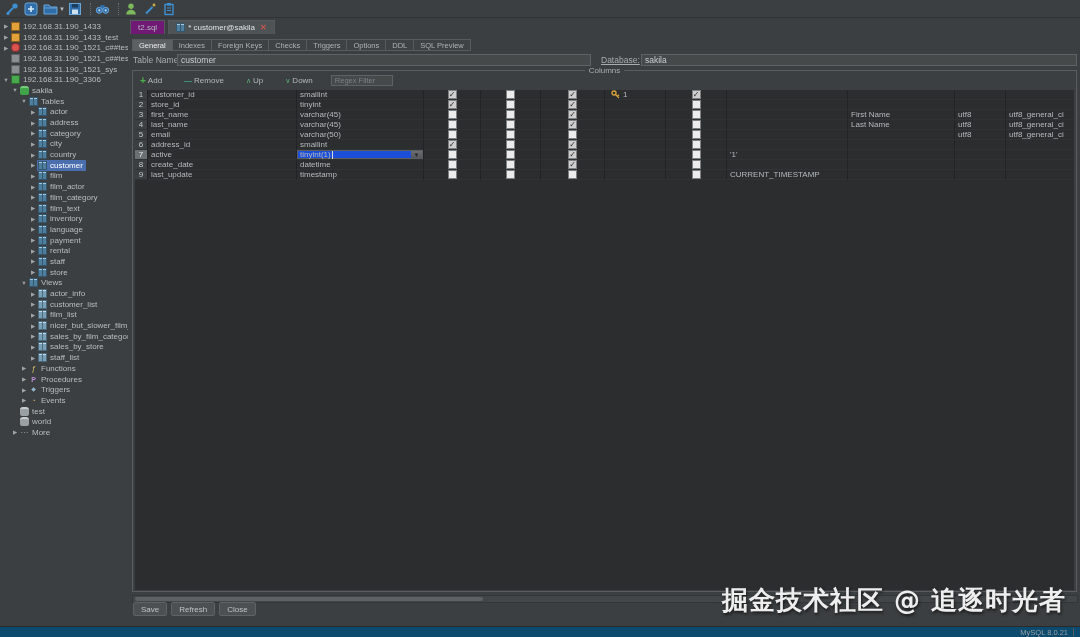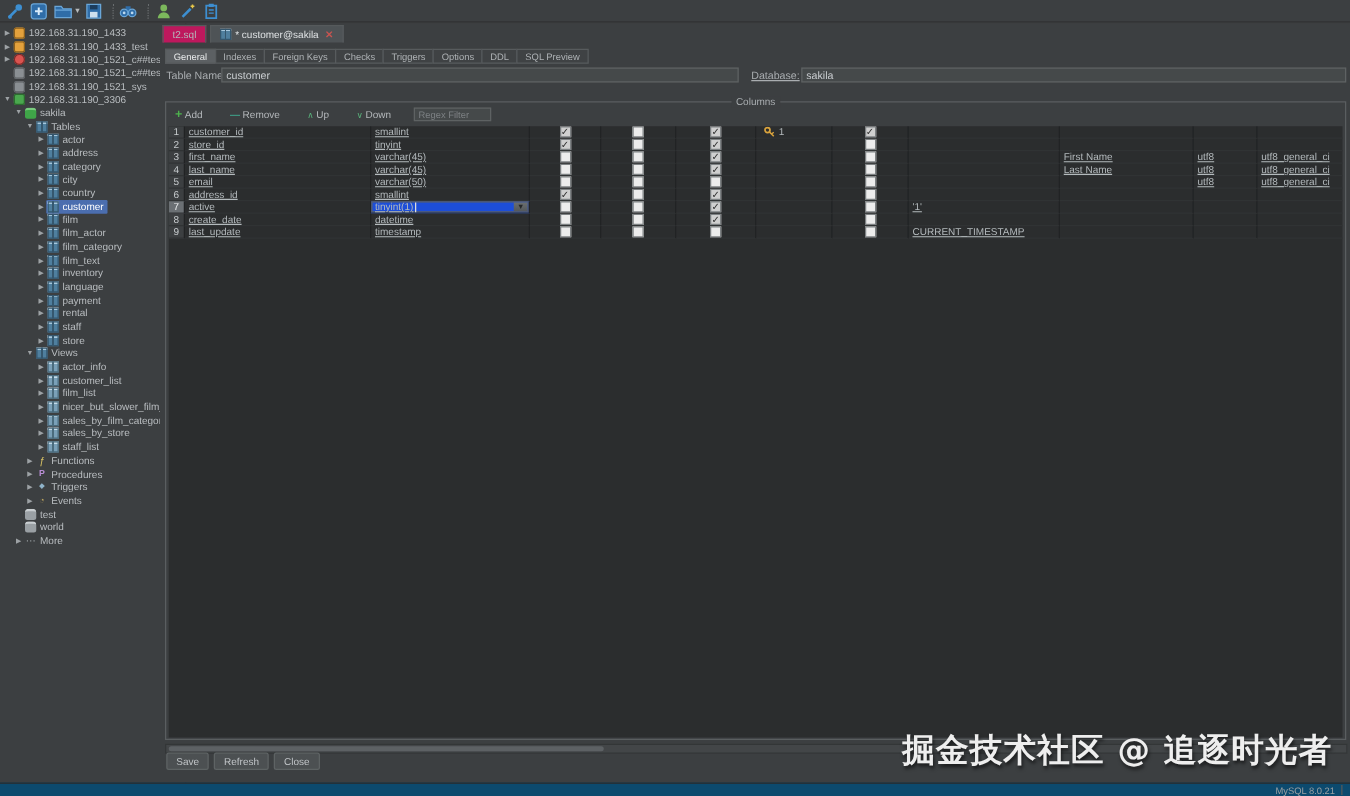--- a/index.html
+++ b/index.html
@@ -48,21 +48,21 @@
   .ticon[data-kind="proc"]::before{content:"P";color:#ba8fd6;font-size:7px;font-weight:bold;}
   .ticon[data-kind="trigger"]::before{content:"◆";color:#8fb3c9;font-size:6px;}
   .ticon[data-kind="event"]::before{content:"◔";color:#b8a25e;font-size:7px;}
   .ticon[data-kind="more"]::before{content:"⋯";color:#9aa0a3;}
 
   
   .main{position:absolute;left:128px;top:19px;right:0;bottom:11px;background:#3c3f41;}
 
   .tabbar{position:absolute;top:0;left:2px;height:15px;display:flex;align-items:flex-end;}
   .tab{height:14px;display:flex;align-items:center;padding:0 7px;font-size:8px;color:#b3b8bb;
-       border:1px solid #565a5c;border-bottom:none;background:#be185d;margin-right:3px;}
+       border:1px solid #565a5c;border-bottom:none;background:#701a75;margin-right:3px;}
   .tab.active{background:#4e5356;color:#dfe2e4;}
   .tab-icon{width:9px;height:9px;margin-right:3px;
     background-image:linear-gradient(to right,transparent 4px,#35576e 4px,#35576e 5px,transparent 5px),
                      linear-gradient(#a7c8dd 0,#a7c8dd 2px,#4f7f9e 2px);
     box-shadow:inset 0 0 0 1px #35576e;}
   .tab-close{color:#c75450;font-size:8px;margin-left:5px;font-weight:bold;}
 
   .subtabs{position:absolute;top:20px;left:4px;height:12px;display:flex;}
   .subtab{height:12px;line-height:11px;padding:0 6px;font-size:7.5px;color:#aeb2b5;
           border:1px solid #575b5d;margin-right:-1px;background:#3f4244;white-space:nowrap;}
@@ -74,21 +74,21 @@
   .flabel{width:44px;flex:0 0 44px;white-space:nowrap;}
   .flabel.db{width:40px;flex:0 0 40px;margin-left:10px;text-decoration:underline;}
   .finput{height:12px;background:#45494a;border:1px solid #5e6263;color:#c9cdd0;
           font-size:8.5px;padding:0 3px;outline:none;font-family:"Liberation Sans",sans-serif;}
   .finput::placeholder{color:#808486;}
   .tn-input{width:414px;flex:0 0 414px;} .db-input{flex:1;} .cm-input{flex:1;}
   .more-btn{width:13px;height:12px;margin-left:2px;background:#4c5052;border:1px solid #5e6364;
             color:#c0c4c7;font-size:7px;line-height:10px;text-align:center;flex:0 0 13px;}
 
   
-  .groupbox{position:absolute;left:4px;width:945px;top:62px;bottom:34px;border:1px solid #5a5e60;}
+  .groupbox{position:absolute;left:4px;width:945px;top:51px;bottom:34px;border:1px solid #5a5e60;}
   .gb-title{position:absolute;top:-5px;left:50%;transform:translateX(-50%);
             background:#3c3f41;padding:0 4px;font-size:8px;color:#a9adb0;}
   .gb-toolbar{position:absolute;top:2px;left:3px;height:15px;display:flex;align-items:center;}
   .tbtn{display:flex;align-items:center;gap:2px;font-size:8px;color:#b4b8bb;padding:0 4px;margin-right:14px;}
   .tbtn .plus{color:#4db24d;font-weight:bold;font-size:10px;}
   .tbtn .minus{color:#3fa58b;font-weight:bold;}
   .tbtn .chev{color:#58b07a;font-size:7px;}
   .filter-input{width:62px;height:11px;background:#45494a;border:1px solid #5e6263;
                 font-size:7.5px;color:#cfd3d6;padding:0 3px;outline:none;
                 font-family:"Liberation Sans",sans-serif;}
@@ -97,21 +97,21 @@
   .grid{position:absolute;left:2px;top:19px;right:2px;bottom:1px;background:#2b2d2e;
         overflow:hidden;font-size:8px;color:#b4babd;}
   .grid-cols{display:grid;grid-template-columns:13px 149px 127px 57px 60px 64px 61px 61px 121px 107px 51px 110px;}
   .ghead{height:12px;}
   .hcell{background:linear-gradient(#606365,#525557);border-right:1px solid #3a3d3f;
          border-bottom:1px solid #3a3d3f;display:flex;align-items:center;justify-content:center;
          color:#d6d9da;overflow:hidden;white-space:nowrap;}
   .grow{height:10px;}
   .cell{display:flex;align-items:center;overflow:hidden;white-space:nowrap;
         border-right:1px solid #212324;border-bottom:1px solid #303334;position:relative;}
-  .cell.text{padding:0 3px;text-decoration:underline;}
+  .cell.text{padding:0 3px;}
   .cell.cb{justify-content:center;}
   .num{background:#3c3f41;justify-content:center;color:#c6cacd;}
   .num.checked{background:#6b7074;color:#eef0f1;}
   .checkbox{width:9px;height:9px;background:#ececec;border:1px solid #7d8183;display:inline-block;}
   .checkbox.checked{background:#cfcfcf;}
   .checkbox.checked::after{content:"✓";display:block;font-size:8px;line-height:8px;
                            color:#2e2e2e;text-align:center;}
   .keyc{padding-left:6px;gap:3px;}
   .key-icon{display:none;width:9px;height:9px;}
   .key-icon.checked{display:inline-block;}

